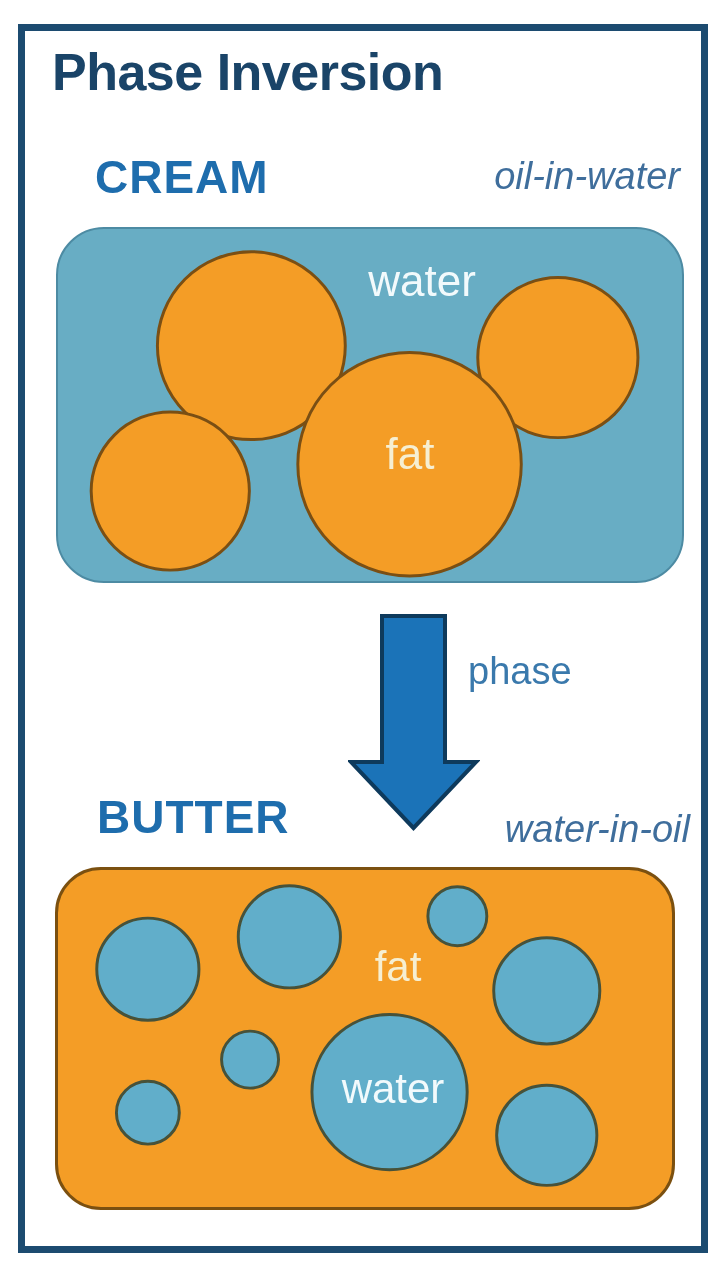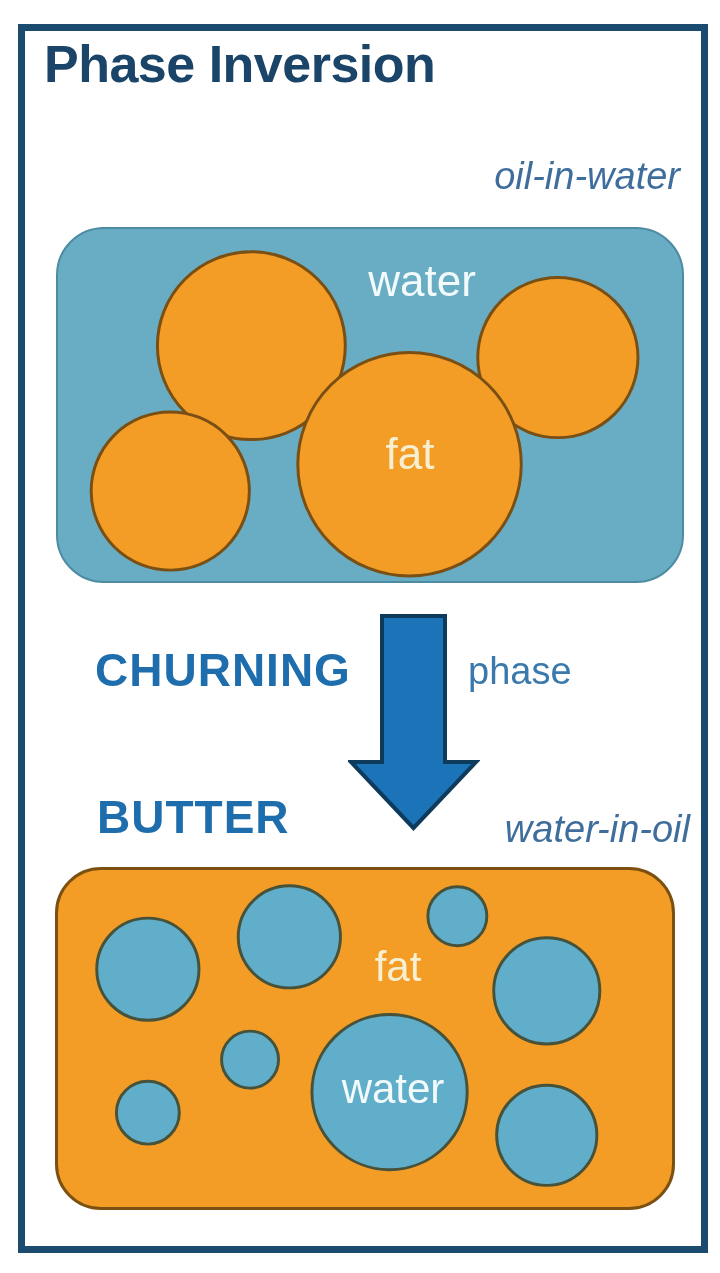--- a/index.html
+++ b/index.html
@@ -20,21 +20,21 @@
     border: 7px solid var(--frame_border);
     background: #ffffff;
   }
 
   .title {
     position: absolute;
     left: 44px; top: 34px;
     font-size: 52px; font-weight: bold;
     letter-spacing: -0.5px;
     color: var(--title_color);
-    margin: 0;
+    margin: 8px;
   }
 
   .phase-heading {
     position: absolute;
     font-size: 46px; font-weight: bold;
     letter-spacing: 1px;
     color: var(--heading_color);
   }
   .cream-heading   { left: 95px; top: 150px; }
   .churning-heading{ left: 95px; top: 643px; }
@@ -104,34 +104,34 @@
 </style>
 </head>
 <body style="--frame_border: #1c4b70; --title_color: #1a4468; --heading_color: #1e6dad; --annotation_color: #3f6e9c; --process_label_color: #3a79ac; --water_fill: #68adc4; --water_droplet_fill: #61aeca; --oil_fill: #f49d26; --oil_droplet_stroke: #7a4f14; --water_droplet_stroke: #47523a; --cream_box_stroke: #4d8ba3; --butter_box_stroke: #7b5010; --arrow_fill: #1b73b8; --arrow_stroke: #0e3a5c; --water_label_color: #f2fafc; --fat_label_color: #f6efd2;">
 
 <div class="page">
 
   <div class="frame"></div>
 
   <h1 class="title">Phase Inversion</h1>
 
+  <div class="phase-heading cream-heading">CREAM</div>
   <div class="emulsion-type cream-type">oil-in-water</div>
 
   <div class="emulsion-box cream-box">
     <svg class="droplet-layer" viewBox="0 0 628 356">
         <circle cx="194" cy="118" r="95" fill="#f49d26" stroke="#7a4f14" stroke-width="3"></circle>
         <circle cx="504" cy="130" r="81" fill="#f49d26" stroke="#7a4f14" stroke-width="3"></circle>
         <circle cx="112" cy="265" r="80" fill="#f49d26" stroke="#7a4f14" stroke-width="3"></circle>
         <circle cx="354" cy="238" r="113" fill="#f49d26" stroke="#7a4f14" stroke-width="3"></circle>
       </svg>
     <span class="phase-label water-text cream-water-label">water</span>
     <span class="phase-label fat-text cream-fat-label">fat</span>
   </div>
 
-  <div class="phase-heading churning-heading">CHURNING</div>
 
   <svg class="arrow-svg" viewBox="0 0 132 220">
     <polygon points="34,4 97,4 97,150 128,150 65.5,216 3,150 34,150"></polygon>
   </svg>
 
   <div class="process-label">
     <div>phase</div>
   </div>
 
   <div class="phase-heading butter-heading">BUTTER</div>

